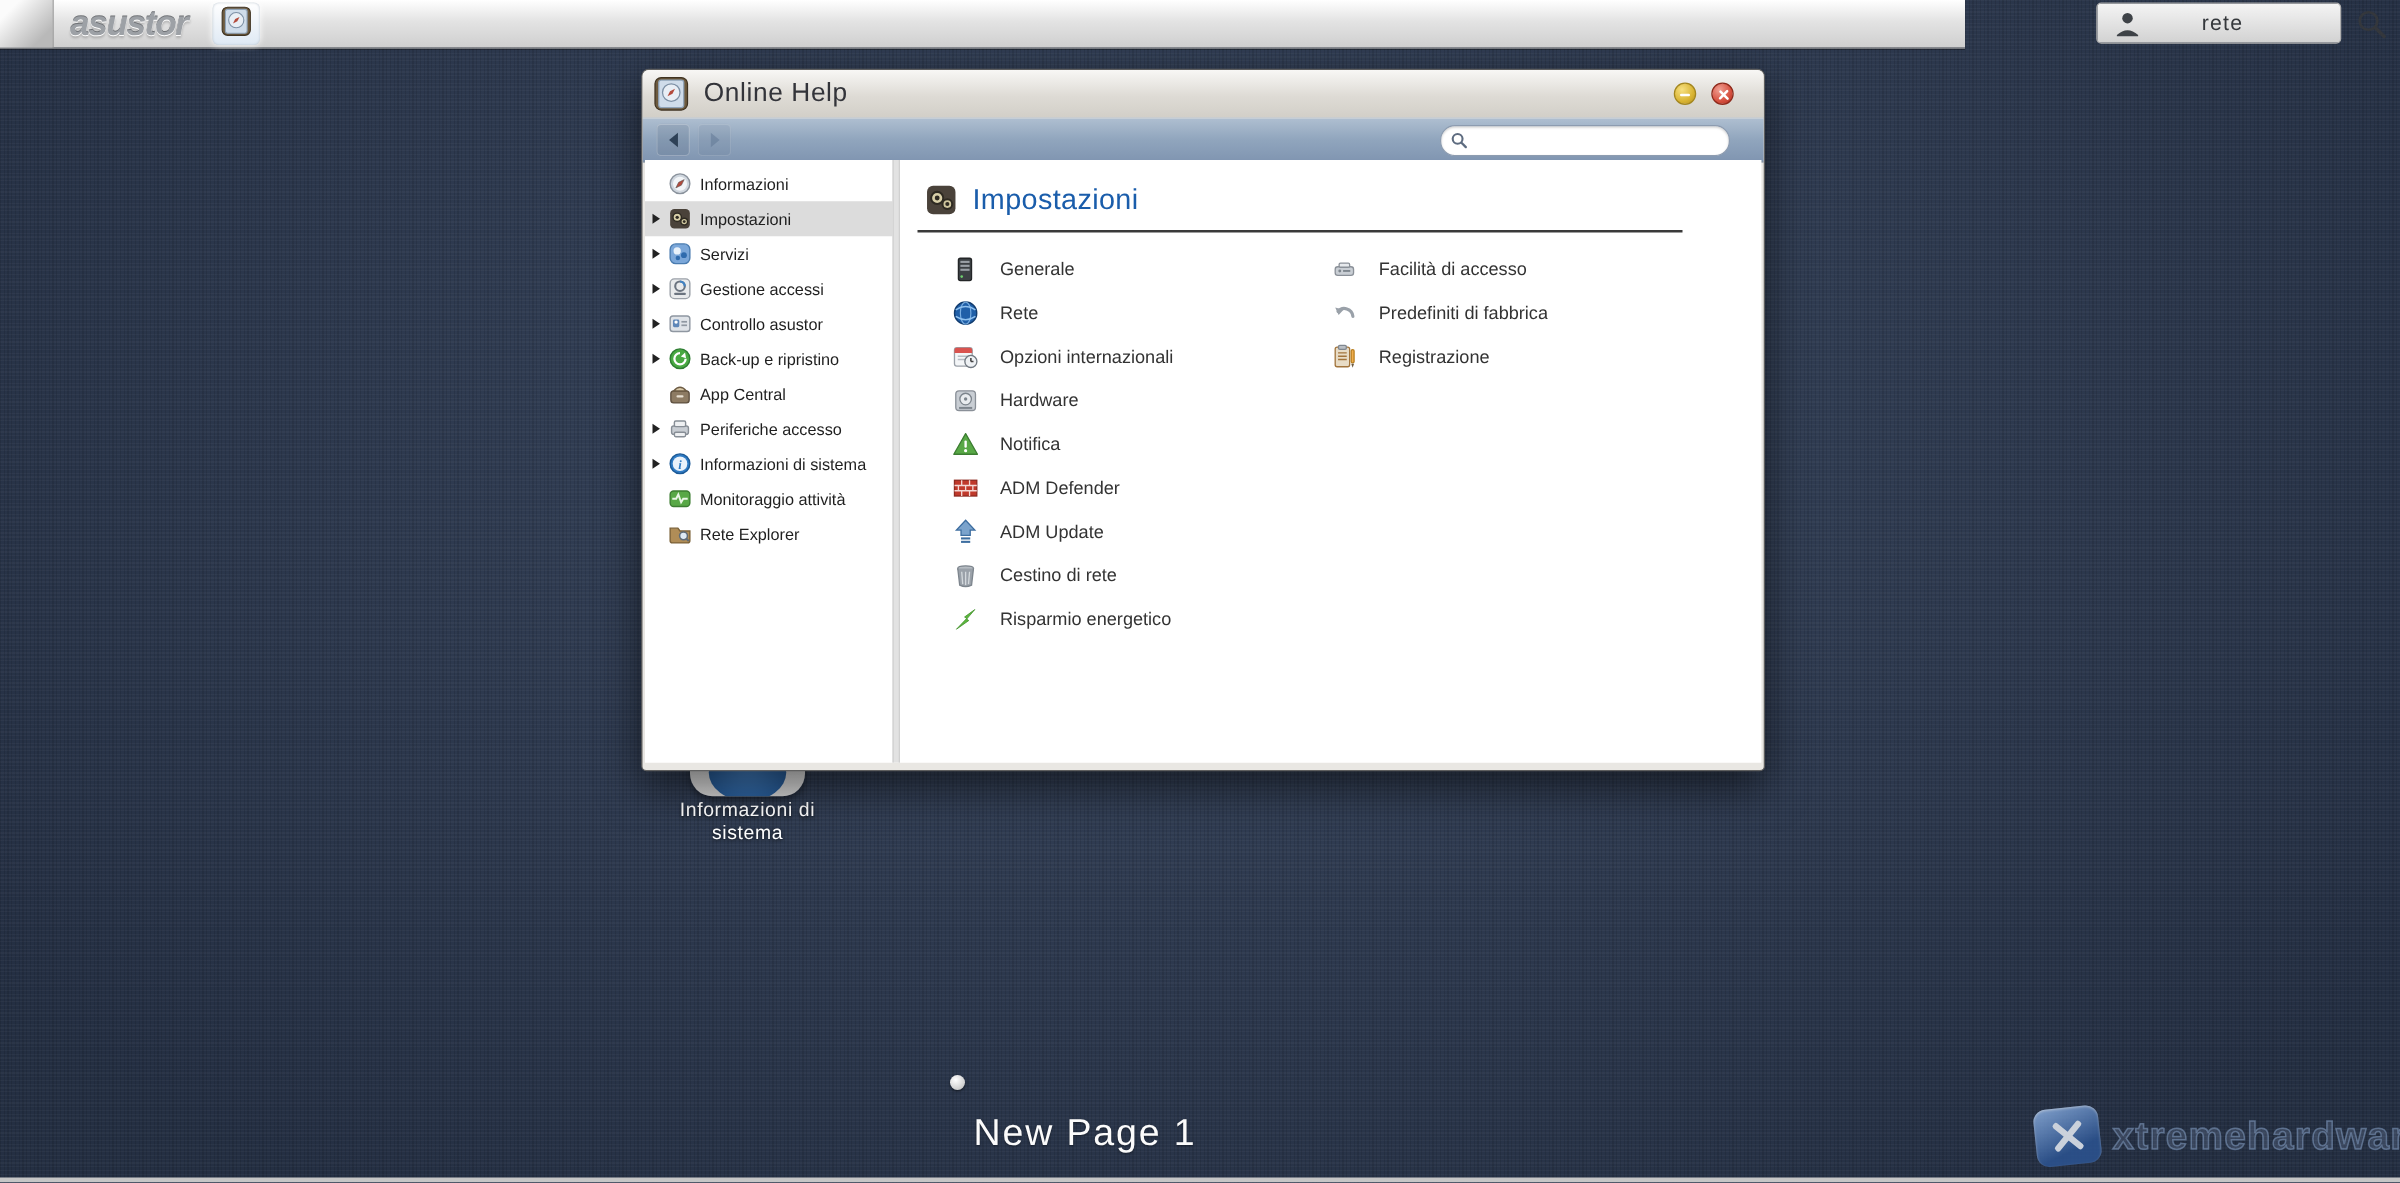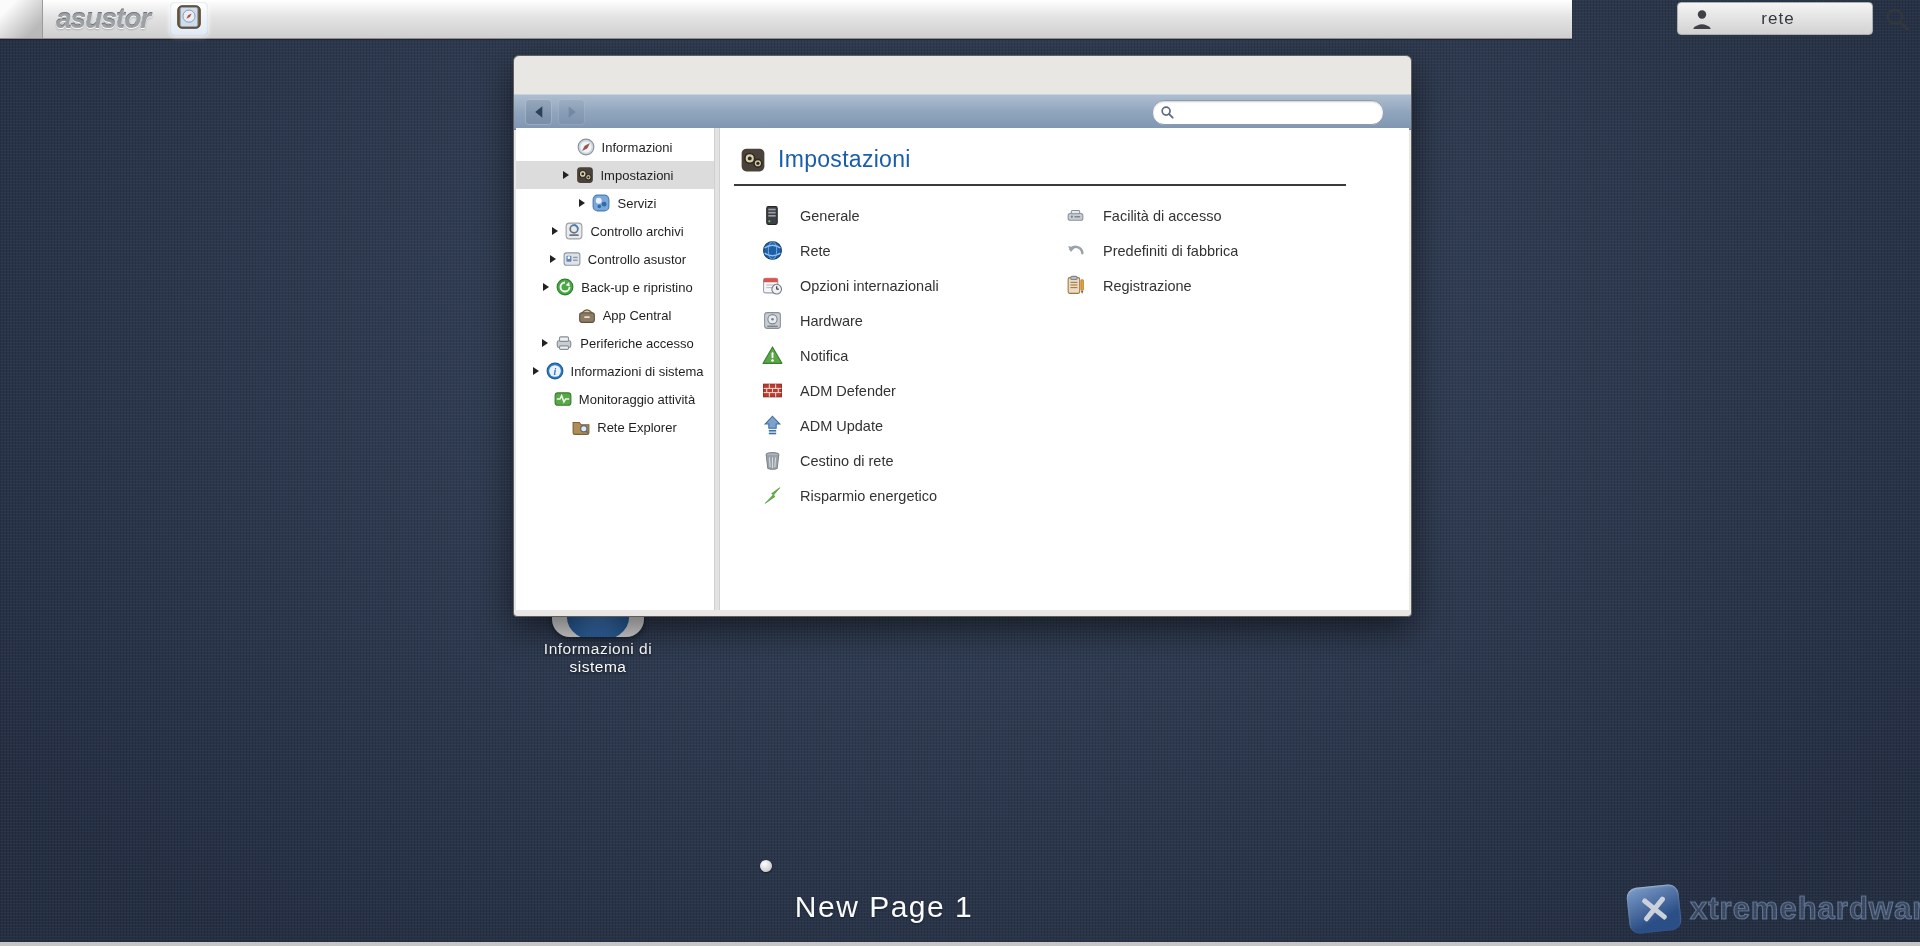--- a/index.html
+++ b/index.html
@@ -76,21 +76,21 @@
   .tb-search{
     position:absolute;top:5px;right:27px;width:230px;height:23px;border-radius:12px;
     background:#fff;border:1px solid #8d9cb0;box-shadow:inset 0 1px 2px rgba(0,0,0,.2);
     display:flex;align-items:center;
   }
   .tb-search input{border:none;outline:none;background:transparent;flex:1;height:19px;font-size:13px;padding:0 8px 0 4px;font-family:"Liberation Sans",sans-serif;}
   .tb-search .mag{margin-left:7px;width:15px;height:15px;flex:0 0 auto;}
   .win-body{position:absolute;left:2px;right:2px;top:72px;bottom:6px;background:#fff;display:flex;}
   
   .sidebar{width:198px;background:#fff;padding-top:5px;box-sizing:border-box;}
-  .side-row{height:28px;display:flex;align-items:center;padding-left:6px;cursor:pointer;justify-content:center;}
+  .side-row{height:28px;display:flex;align-items:center;padding-left:6px;cursor:pointer;}
   .side-row.selected{background:#dcdcdc;}
   .tri{width:13px;display:flex;align-items:center;justify-content:flex-start;}
   .tri i{display:inline-block;width:0;height:0;border-left:6px solid #222;border-top:4.5px solid transparent;border-bottom:4.5px solid transparent;}
   .sicon{width:18px;height:18px;margin-right:7px;flex:0 0 auto;}
   .sicon svg{width:18px;height:18px;display:block;}
   .slabel{font-size:13px;color:#1f1f1f;white-space:nowrap;}
   .vdivider{width:6px;background:#e2e2e2;border-left:1px solid #d0d0d0;border-right:1px solid #d0d0d0;box-sizing:border-box;}
   
   .content{flex:1;position:relative;background:#fff;}
   .chead{position:absolute;left:20px;top:18px;display:flex;align-items:center;}
@@ -107,21 +107,21 @@
   
   .desk-icon{position:absolute;left:552px;top:565px;width:92px;height:72px;z-index:1;cursor:pointer;}
   .desk-icon .squircle{position:absolute;left:0;top:0;width:92px;height:72px;border-radius:18px;
     background:linear-gradient(#fafafa,#d5d5d5);box-shadow:0 3px 6px rgba(0,0,0,.4);overflow:hidden;}
   .desk-icon .blue-arc{position:absolute;left:15px;top:30px;width:62px;height:46px;border-radius:50%;
     background:radial-gradient(circle at 50% 30%,#4a86c8,#1c4f8a);}
   .desk-label{position:absolute;left:528px;top:640px;width:140px;z-index:1;text-align:center;
     font-size:15.5px;line-height:1.15;color:#fff;letter-spacing:.5px;text-shadow:0 1px 3px rgba(0,0,0,.7);}
   .page-dot{position:absolute;left:760px;top:860px;width:12px;height:12px;border-radius:50%;
     background:radial-gradient(circle at 38% 32%,#ffffff,#b9b9b9);box-shadow:0 1px 2px rgba(0,0,0,.5);}
-  .page-label{position:absolute;left:684px;top:890px;width:400px;text-align:center;
+  .page-label{position:absolute;left:668px;top:890px;width:400px;text-align:center;
     font-size:30px;color:#fbfbfb;letter-spacing:1.5px;text-shadow:0 1px 2px rgba(0,0,0,.4);}
   .watermark{position:absolute;left:1628px;top:886px;display:flex;align-items:center;opacity:.85;}
   .wm-logo{width:52px;height:46px;border-radius:10px;transform:rotate(-6deg);
     background:linear-gradient(160deg,#8fb2e2,#2c5492 70%);box-shadow:inset 0 1px 2px rgba(255,255,255,.5);
     position:relative;flex:0 0 auto;}
   .wm-logo::before,.wm-logo::after{content:"";position:absolute;left:24px;top:8px;width:5px;height:30px;background:#e8eef6;border-radius:2px;}
   .wm-logo::before{transform:rotate(45deg);} .wm-logo::after{transform:rotate(-45deg);}
   .wm-text{margin-left:10px;font-size:31px;font-weight:700;letter-spacing:1px;
     color:rgba(150,175,215,.22);-webkit-text-stroke:1.2px rgba(150,178,218,.55);}
   .bottom-strip{position:absolute;left:0;bottom:0;width:1920px;height:4px;background:#c6c6c6;z-index:25;}
@@ -167,20 +167,33 @@
 <div class="desk-label">Informazioni di sistema</div>
 <div class="page-dot"></div>
 <div class="page-label">New Page 1</div>
 <div class="watermark">
   <div class="wm-logo"></div>
   <div class="wm-text">xtremehardware.it</div>
 </div>
 <div class="bottom-strip"></div>
 
 <div class="window">
+  <div class="titlebar">
+    <span class="wicon">
+      <svg viewBox="0 0 30 30" width="30" height="30">
+          <rect x="2" y="2" width="26" height="26" rx="5" fill="#6d5a3e" stroke="#3f3322"></rect>
+          <rect x="5" y="4" width="20" height="22" rx="2" fill="#cfdcea" stroke="#8fa3b8"></rect>
+          <circle cx="15" cy="14" r="7" fill="#e8eef5" stroke="#7d90a5"></circle>
+          <path d="M12 17 L14 13 L18 11 L16 15 Z" fill="#b34a3c"></path>
+        </svg>
+    </span>
+    <span class="wtitle">Online Help</span>
+    <span class="winbtn btn-min"></span>
+    <span class="winbtn btn-close"></span>
+  </div>
   <div class="toolbar">
     <div class="navbtn nav-back">
       <svg viewBox="0 0 24 24" width="20" height="20">
           <path d="M16 5 L7.5 12 L16 19 Z" fill="#2e4157"></path>
         </svg>
     </div>
     <div class="navbtn nav-fwd">
       <svg viewBox="0 0 24 24" width="20" height="20">
           <path d="M8 5 L16.5 12 L8 19 Z" fill="#54srgb" style="fill:#5c7390"></path>
         </svg>
@@ -242,21 +255,21 @@
             <i></i>
           </span>
           <span class="sicon">
             <svg viewBox="0 0 16 16">
               <rect x="1" y="1" width="14" height="14" rx="3" fill="#e8eaec" stroke="#9aa0a8"></rect>
               <circle cx="8" cy="6.2" r="3.4" fill="none" stroke="#6b7480" stroke-width="1.5"></circle>
               <path d="M8 2.8 A3.4 3.4 0 0 1 11.4 6.2" stroke="#3f82c4" fill="none" stroke-width="1.5"></path>
               <rect x="3.8" y="10.8" width="8.4" height="1.7" rx=".8" fill="#6b7480"></rect>
             </svg>
           </span>
-          <span class="slabel">Controllo archivi</span>
+          <span class="slabel">Gestione accessi</span>
         </div>
         <div class="side-row">
           <span class="tri">
             <i></i>
           </span>
           <span class="sicon">
             <svg viewBox="0 0 16 16">
               <rect x="1" y="2.5" width="14" height="11" rx="2" fill="#dfe3e8" stroke="#8f97a1"></rect>
               <rect x="3" y="5" width="4.5" height="5.5" rx="1" fill="#5f87b8"></rect>
               <circle cx="5.2" cy="6.8" r="1.2" fill="#fff"></circle>

